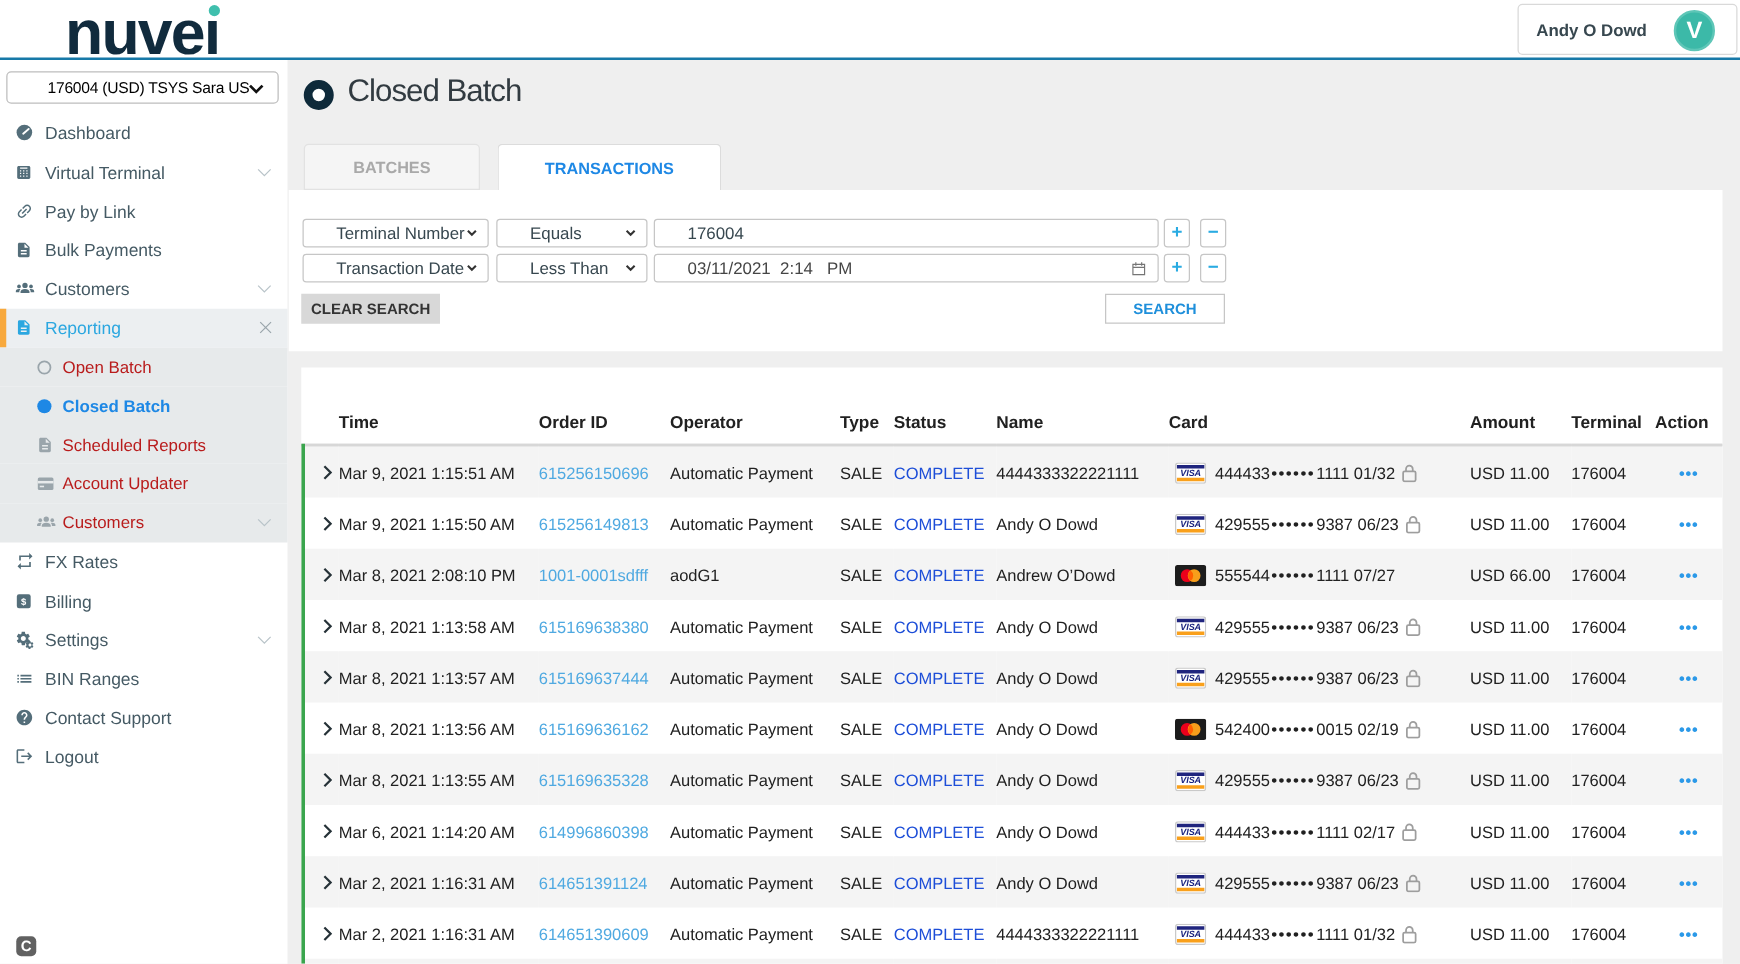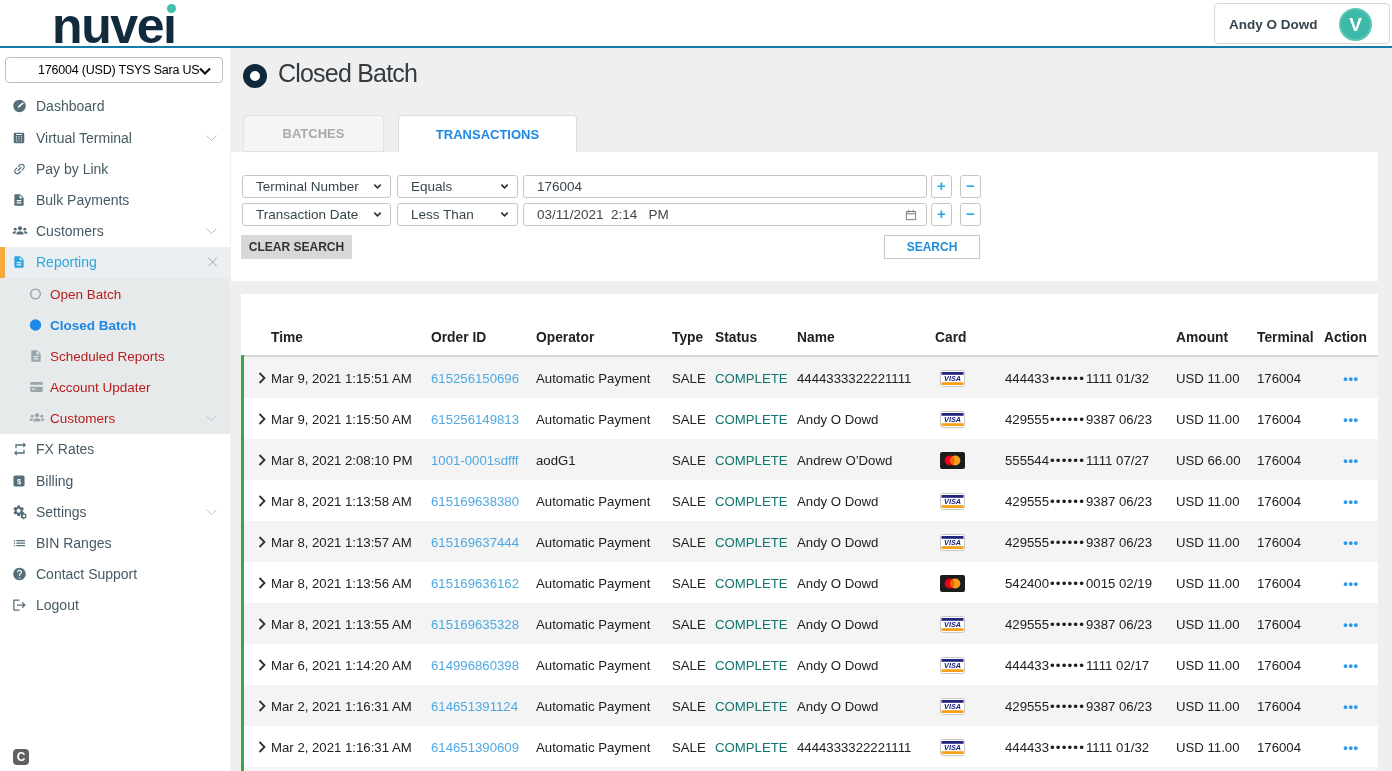--- a/index.html
+++ b/index.html
@@ -28,37 +28,37 @@
 .mi.sub.sel .txt { color:#1e88e5; font-weight:bold; }
 #cookie { position:absolute; left:13px; top:701px; width:16px; height:16px; background:#616161; border-radius:4px; color:#fff; font-size:12px; font-weight:bold; text-align:center; line-height:16px; }
 
 #main { position:absolute; left:230px; top:48px; width:1162px; height:723px; }
 #titleico { position:absolute; left:13px; top:16px; width:24px; height:24px; border-radius:50%; border:7px solid #0e2a3a; background:#fff; }
 #titletxt { position:absolute; left:48px; top:11px; font-size:25px; letter-spacing:-0.8px; color:#323b41; }
 .tab { position:absolute; top:67px; height:37px; font-size:13px; font-weight:bold; text-align:center; border-radius:4px 4px 0 0; }
 #tab1 { left:13px; width:141px; background:#f5f5f5; border:1px solid #e2e2e2; color:#a9a9a9; line-height:35px; }
 #tab2 { left:168px; width:179px; background:#fff; border:1px solid #dcdcdc; border-bottom:none; color:#1e88e5; line-height:37px; z-index:6; }
 #filterband { position:absolute; left:1px; top:104px; width:1147px; height:129px; background:#fff; z-index:5; }
-.fsel { position:absolute; height:23px; border:1px solid #c6c6c6; border-radius:3px; background:#fff; font-size:13.5px; color:#37474f; line-height:21px; padding-left:13px; }
+.fsel { position:absolute; height:23px; border:1px solid #c6c6c6; border-radius:3px; background:#fff; font-size:13.5px; color:#37474f; line-height:21px; padding-left:26px; }
 .fsel .chev { position:absolute; right:7px; top:5px; }
 .btnpm { position:absolute; width:21px; height:23px; border:1px solid #c6c6c6; border-radius:3px; background:#fff; color:#29abe2; font-size:15px; font-weight:bold; text-align:center; line-height:20px; }
 #clearbtn { position:absolute; left:11px; top:187px; width:111px; height:24px; background:#d8d8d8; color:#333; font-size:12px; font-weight:bold; text-align:center; line-height:24px; z-index:6; }
 #searchbtn { position:absolute; left:654px; top:187px; width:96px; height:24px; background:#fff; border:1px solid #c6c6c6; color:#1e8fdb; font-size:12px; font-weight:bold; text-align:center; line-height:22px; z-index:6; }
 
 #card { position:absolute; left:11px; top:246px; width:1137px; height:477px; background:#fff; overflow:hidden; }
 #card table { border-collapse:collapse; table-layout:fixed; width:1137px; margin-top:20px; }
 #card th { border-bottom:2px solid #d7d7d7; padding:16px 0 10px 0; line-height:15px; font-size:13.8px; color:#212121; text-align:left; font-weight:bold; }
 #card td { padding:14px 0 12px 0; line-height:15px; font-size:13.2px; color:#212121; white-space:nowrap; }
 #card tbody tr:nth-child(odd) { background:#f4f4f4; }
 .greenbar { position:absolute; left:0; top:61px; width:3px; height:416px; background:#3aa54d; z-index:3; }
 #card td.chv svg { margin-left:17px; vertical-align:-1px; }
 #card td.oid { color:#4fa9e1; }
-#card td.st { color:#0f766e;margin-top:22px; }
+#card td.st { color:#1d4ed8;margin-top:22px; }
 #card td.act { color:#2b99e8; font-weight:bold; text-align:center; font-size:13px; letter-spacing:0.6px; }
-.cardcell { display:flex; align-items:center; height:15px;gap:33px; }
+.cardcell { display:flex; align-items:center; height:15px; }
 .ccico { margin-left:5px; margin-right:7px; flex:none; }
 .lock { margin-left:5px; }
 .dots { font-size:13.5px; letter-spacing:1.1px; margin:0 1px; }
 </style>
 </head>
 <body>
 <div id="main">
   <div id="titleico"></div>
   <div id="titletxt">Closed Batch</div>
   <div class="tab" id="tab1">BATCHES</div>

